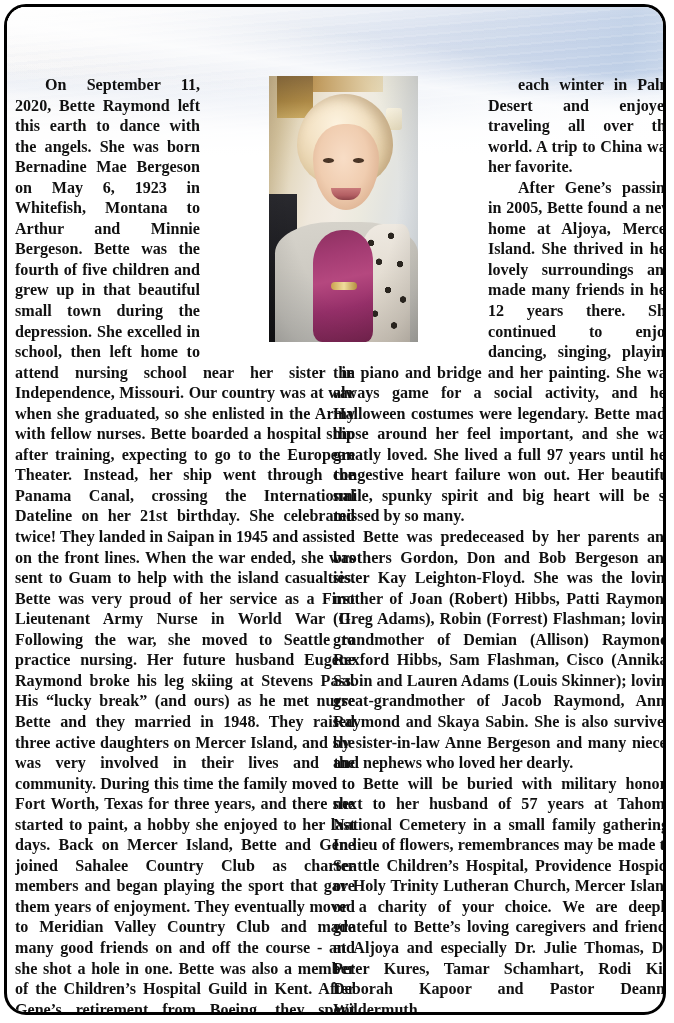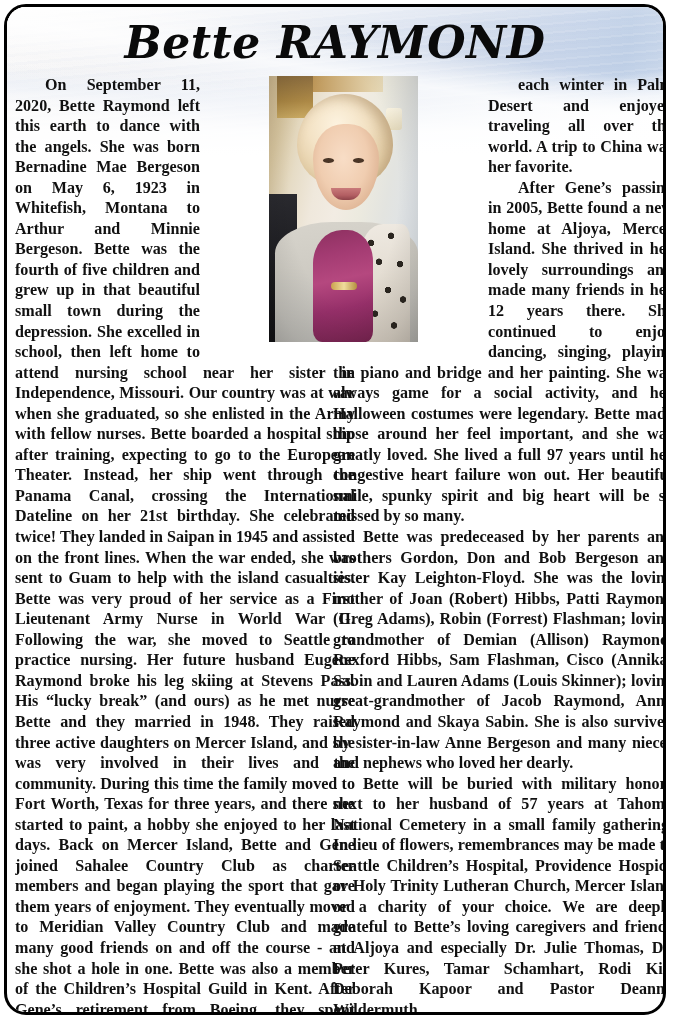--- a/index.html
+++ b/index.html
@@ -278,21 +278,20 @@
 <div id="obituary-card">
 
   <div id="header-band">
     <div class="snow-layer snow-base"></div>
     <div class="snow-layer snow-streaks"></div>
     <div class="snow-layer snow-drift-a"></div>
     <div class="snow-layer snow-drift-b"></div>
     <div class="snow-layer snow-fade-bottom"></div>
   </div>
 
-  <div id="page-title">Bette RAYMOND</div>
 
   <div id="portrait-photo">
     <div class="ph ph-room"></div>
     <div class="ph-frame"></div>
     <div class="ph-frame2"></div>
     <div class="ph-sconce"></div>
     <div class="ph-figure-left"></div>
     <div class="ph-jacket"></div>
     <div class="ph-print"></div>
     <div class="ph-scarf"></div>

